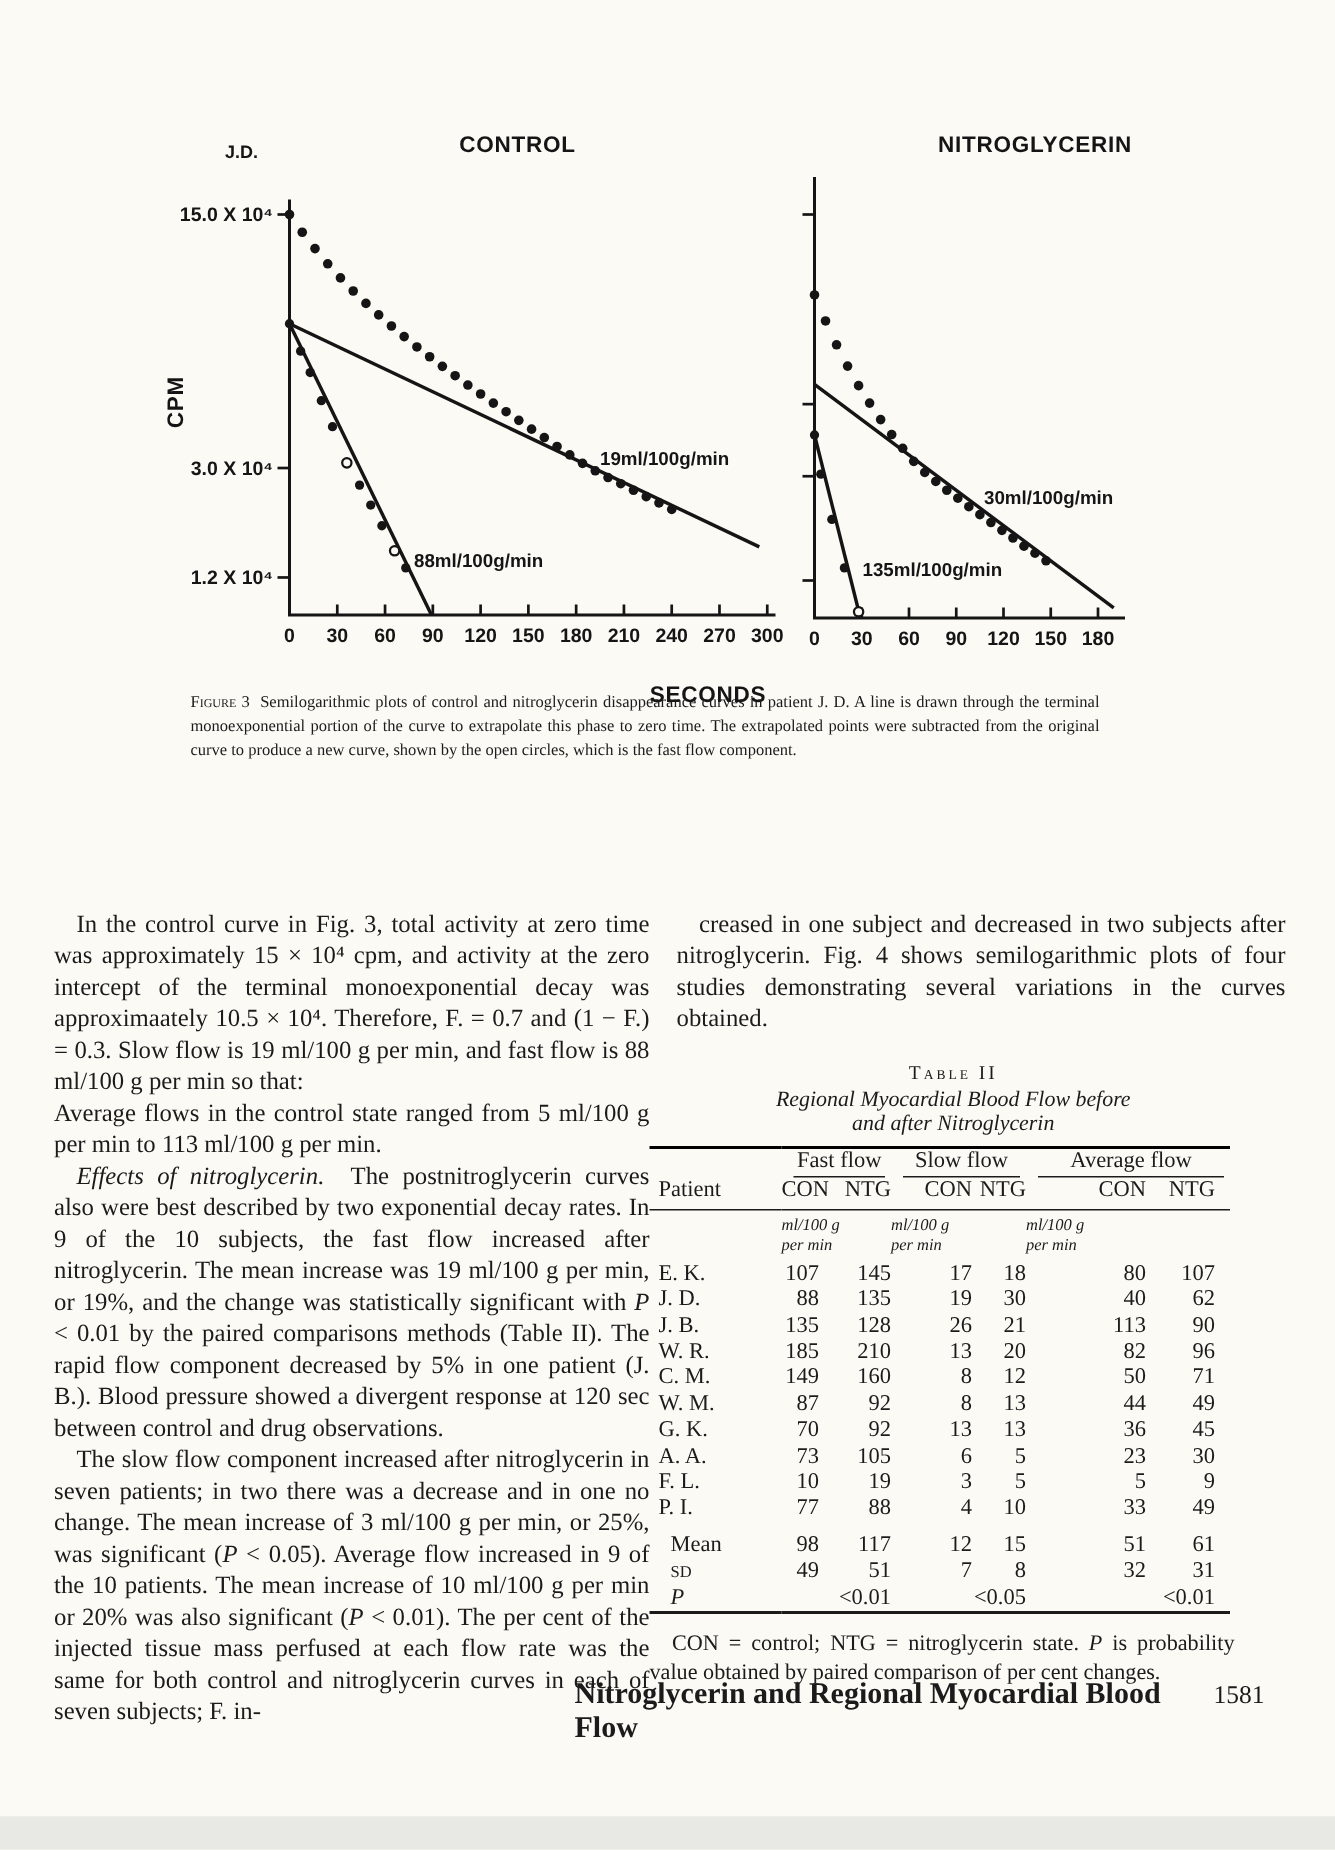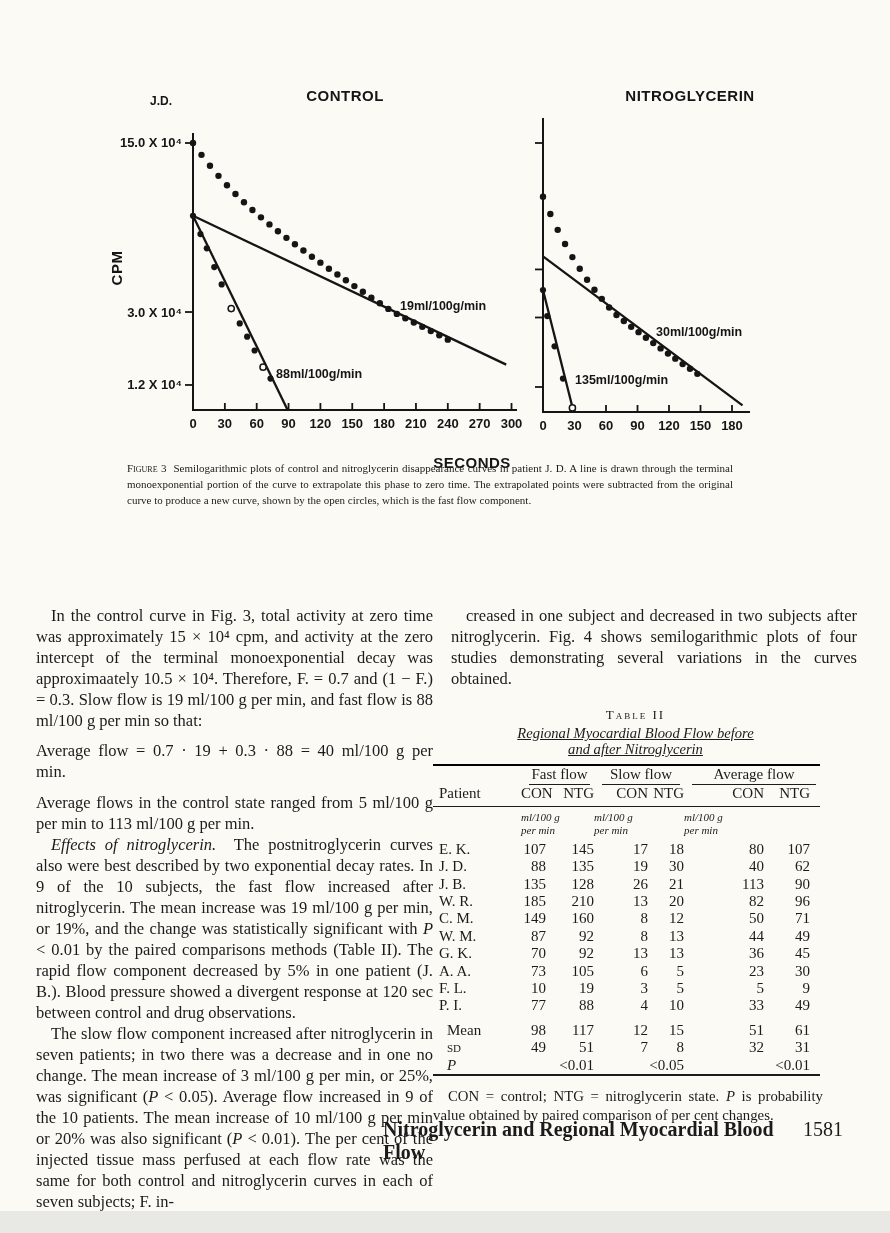--- a/index.html
+++ b/index.html
@@ -25,41 +25,41 @@
   #lcol{left:36px;width:397px;}
   #rcol{left:451px;width:406px;}
   .col p{margin:0;text-indent:15px;}
   .col p.noind{text-indent:0;}
   .col p.eq{text-indent:0;margin:9px 0 10px;word-spacing:2px;}
   .ri{font-style:italic;}
   .rsc{font-variant:small-caps;}
   
   #tbl-sec{margin-top:15px;margin-left:-18px;width:390px;}
   .tcap{text-align:center;font-size:13px;font-variant:small-caps;letter-spacing:2px;margin:0 0 3px;}
-  .tsub{text-align:center;font-style:italic;font-size:14.6px;line-height:16px;margin:0;text-decoration:underline;}
+  .tsub{text-align:center;font-style:italic;font-size:14.6px;line-height:16px;margin:0;}
   table{border-collapse:collapse;table-layout:fixed;width:387px;margin-top:7px;
         border-top:2px solid #000000;border-bottom:2px solid #1b1b1b;font-size:15px;}
   td,th{padding:0;font-weight:normal;line-height:17.4px;vertical-align:bottom;}
   thead .grp div{border-bottom:1.3px solid #1b1b1b;text-align:center;padding-bottom:1px;margin:0 4px 0 8px;}
   thead tr.sub th{border-bottom:1.6px solid #1b1b1b;padding-bottom:3px;}
   thead tr.sub .sh{text-align:right;}
   .pat{text-align:left;padding-left:6px;}
   .num{text-align:right;}
   td.c5,th.h5{padding-right:10px;}
   tr.units td{font-style:italic;font-size:11px;line-height:13.5px;text-align:left;padding:4px 0 3px;}
   tr.spacer td{height:7px;line-height:7px;}
   .slab{padding-left:14px;}
   .sc{font-variant:small-caps;}
   .it{font-style:italic;}
   #footnote{margin:11px 0 0;font-size:14.8px;line-height:19px;text-align:justify;width:390px;}
   
   #footer{position:absolute;left:383px;top:1118px;width:460px;display:flex;
           justify-content:space-between;align-items:baseline;}
   #footer .rt{font-weight:bold;font-size:20px;}
-  #footer .pn{font-size:20px;text-align:right;}
+  #footer .pn{font-size:17px;text-align:right;}
 </style>
 </head>
 <body>
 
 <div id="page">
 
   <svg id="fig-svg" width="890" height="478" viewBox="0 0 890 478">
     <text class="patient-lab" x="161" y="105" text-anchor="middle">J.D.</text>
     <text class="chart-title" x="345" y="101" text-anchor="middle">CONTROL</text>
     <text class="chart-title" x="690" y="101" text-anchor="middle">NITROGLYCERIN</text>
@@ -195,21 +195,20 @@
     <text class="flowlab" x="400" y="310">19ml/100g/min</text>
     <text class="flowlab" x="276" y="378">88ml/100g/min</text>
     <text class="flowlab" x="656" y="336">30ml/100g/min</text>
     <text class="flowlab" x="575" y="384">135ml/100g/min</text>
   </svg>
 
   <div id="caption"><span class="rsc">Figure 3</span><span>&nbsp; Semilogarithmic plots of control and nitroglycerin disappearance curves in patient J. D. A line is drawn through the terminal monoexponential portion of the curve to extrapolate this phase to zero time. The extrapolated points were subtracted from the original curve to produce a new curve, shown by the open circles, which is the fast flow component.</span></div>
 
   <div id="lcol" class="col">
     <p><span>In the control curve in Fig. 3, total activity at zero time was approximately 15 × 10⁴ cpm, and activity at the zero intercept of the terminal monoexponential decay was approximaately 10.5 × 10⁴. Therefore, F. = 0.7 and (1 − F.) = 0.3. Slow flow is 19 ml/100 g per min, and fast flow is 88 ml/100 g per min so that:</span></p>
-    <p class="eq"><span>Average flow = 0.7 · 19 + 0.3 · 88 = 40 ml/100 g per min.</span></p>
     <p class="noind"><span>Average flows in the control state ranged from 5 ml/100 g per min to 113 ml/100 g per min.</span></p>
     <p><span class="ri">Effects of nitroglycerin.</span><span>&nbsp; The postnitroglycerin curves also were best described by two exponential decay rates. In 9 of the 10 subjects, the fast flow increased after nitroglycerin. The mean increase was 19 ml/100 g per min, or 19%, and the change was statistically significant with </span><span class="ri">P</span><span> &lt; 0.01 by the paired comparisons methods (Table II). The rapid flow component decreased by 5% in one patient (J. B.). Blood pressure showed a divergent response at 120 sec between control and drug observations.</span></p>
     <p><span>The slow flow component increased after nitroglycerin in seven patients; in two there was a decrease and in one no change. The mean increase of 3 ml/100 g per min, or 25%, was significant (</span><span class="ri">P</span><span> &lt; 0.05). Average flow increased in 9 of the 10 patients. The mean increase of 10 ml/100 g per min or 20% was also significant (</span><span class="ri">P</span><span> &lt; 0.01). The per cent of the injected tissue mass perfused at each flow rate was the same for both control and nitroglycerin curves in each of seven subjects; F. in-</span></p>
   </div>
 
   <div id="rcol" class="col">
     <p><span>creased in one subject and decreased in two subjects after nitroglycerin. Fig. 4 shows semilogarithmic plots of four studies demonstrating several variations in the curves obtained.</span></p>
 
     <div id="tbl-sec">
       <p class="tcap">Table II</p>

